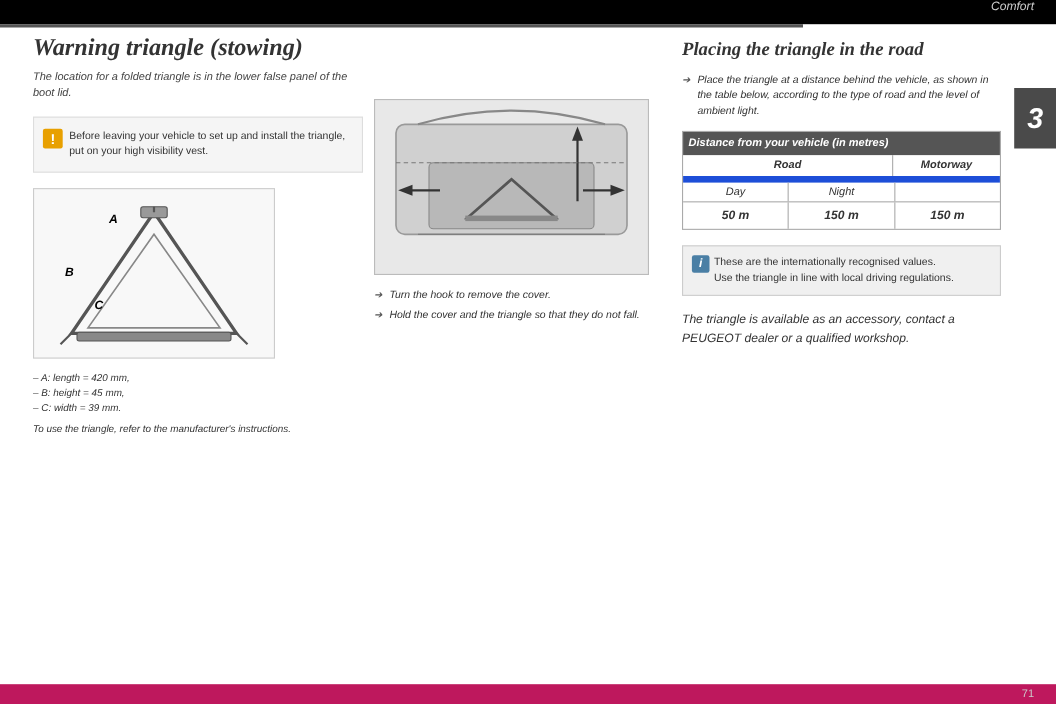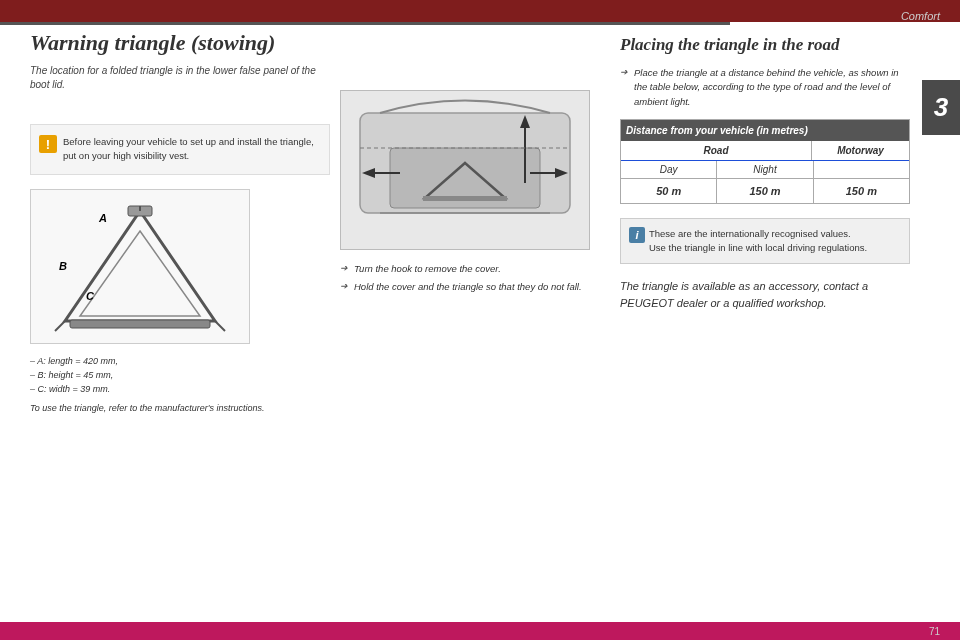--- a/index.html
+++ b/index.html
@@ -14,23 +14,23 @@
       font-size: 11px;
     }
 
     
     .top-bar {
       position: absolute;
       top: 0;
       left: 0;
       width: 100%;
       height: 22px;
-      background: #7f1d1d;
-      display: flex;
-      align-items: flex-end;
+      background: #000000;
+      display: flex;
+      align-items: flex-start;
       justify-content: flex-end;
       padding-right: 20px;
     }
 
     .top-bar-title {
       color: #ccc;
       font-size: 11px;
       font-style: italic;
     }
 
@@ -65,21 +65,21 @@
       font-weight: bold;
       color: #333;
       margin-bottom: 8px;
       font-style: italic;
     }
 
     .subtitle-text {
       font-size: 10px;
       color: #444;
       line-height: 1.4;
-      margin-bottom: 32px;
+      margin-bottom: 14px;
       font-style: italic;
     }
 
     
     .warning-box {
       background: #f5f5f5;
       border: 1px solid #ddd;
       padding: 10px 12px 10px 32px;
       position: relative;
       margin-bottom: 14px;
@@ -227,21 +227,21 @@
       color: #fff;
       text-align: left;
       font-size: 10px;
       font-weight: bold;
       padding: 5px;
       font-style: italic;
     }
 
     .table-sub-header {
       display: flex;
-      border-bottom: 1px solid #1d4ed8;
+      border-bottom: 6px solid #1d4ed8;
     }
 
     .sub-road {
       flex: 2;
       text-align: center;
       font-size: 10px;
       font-weight: bold;
       border-right: 1px solid #aaa;
       padding: 4px 2px;
       font-style: italic;

